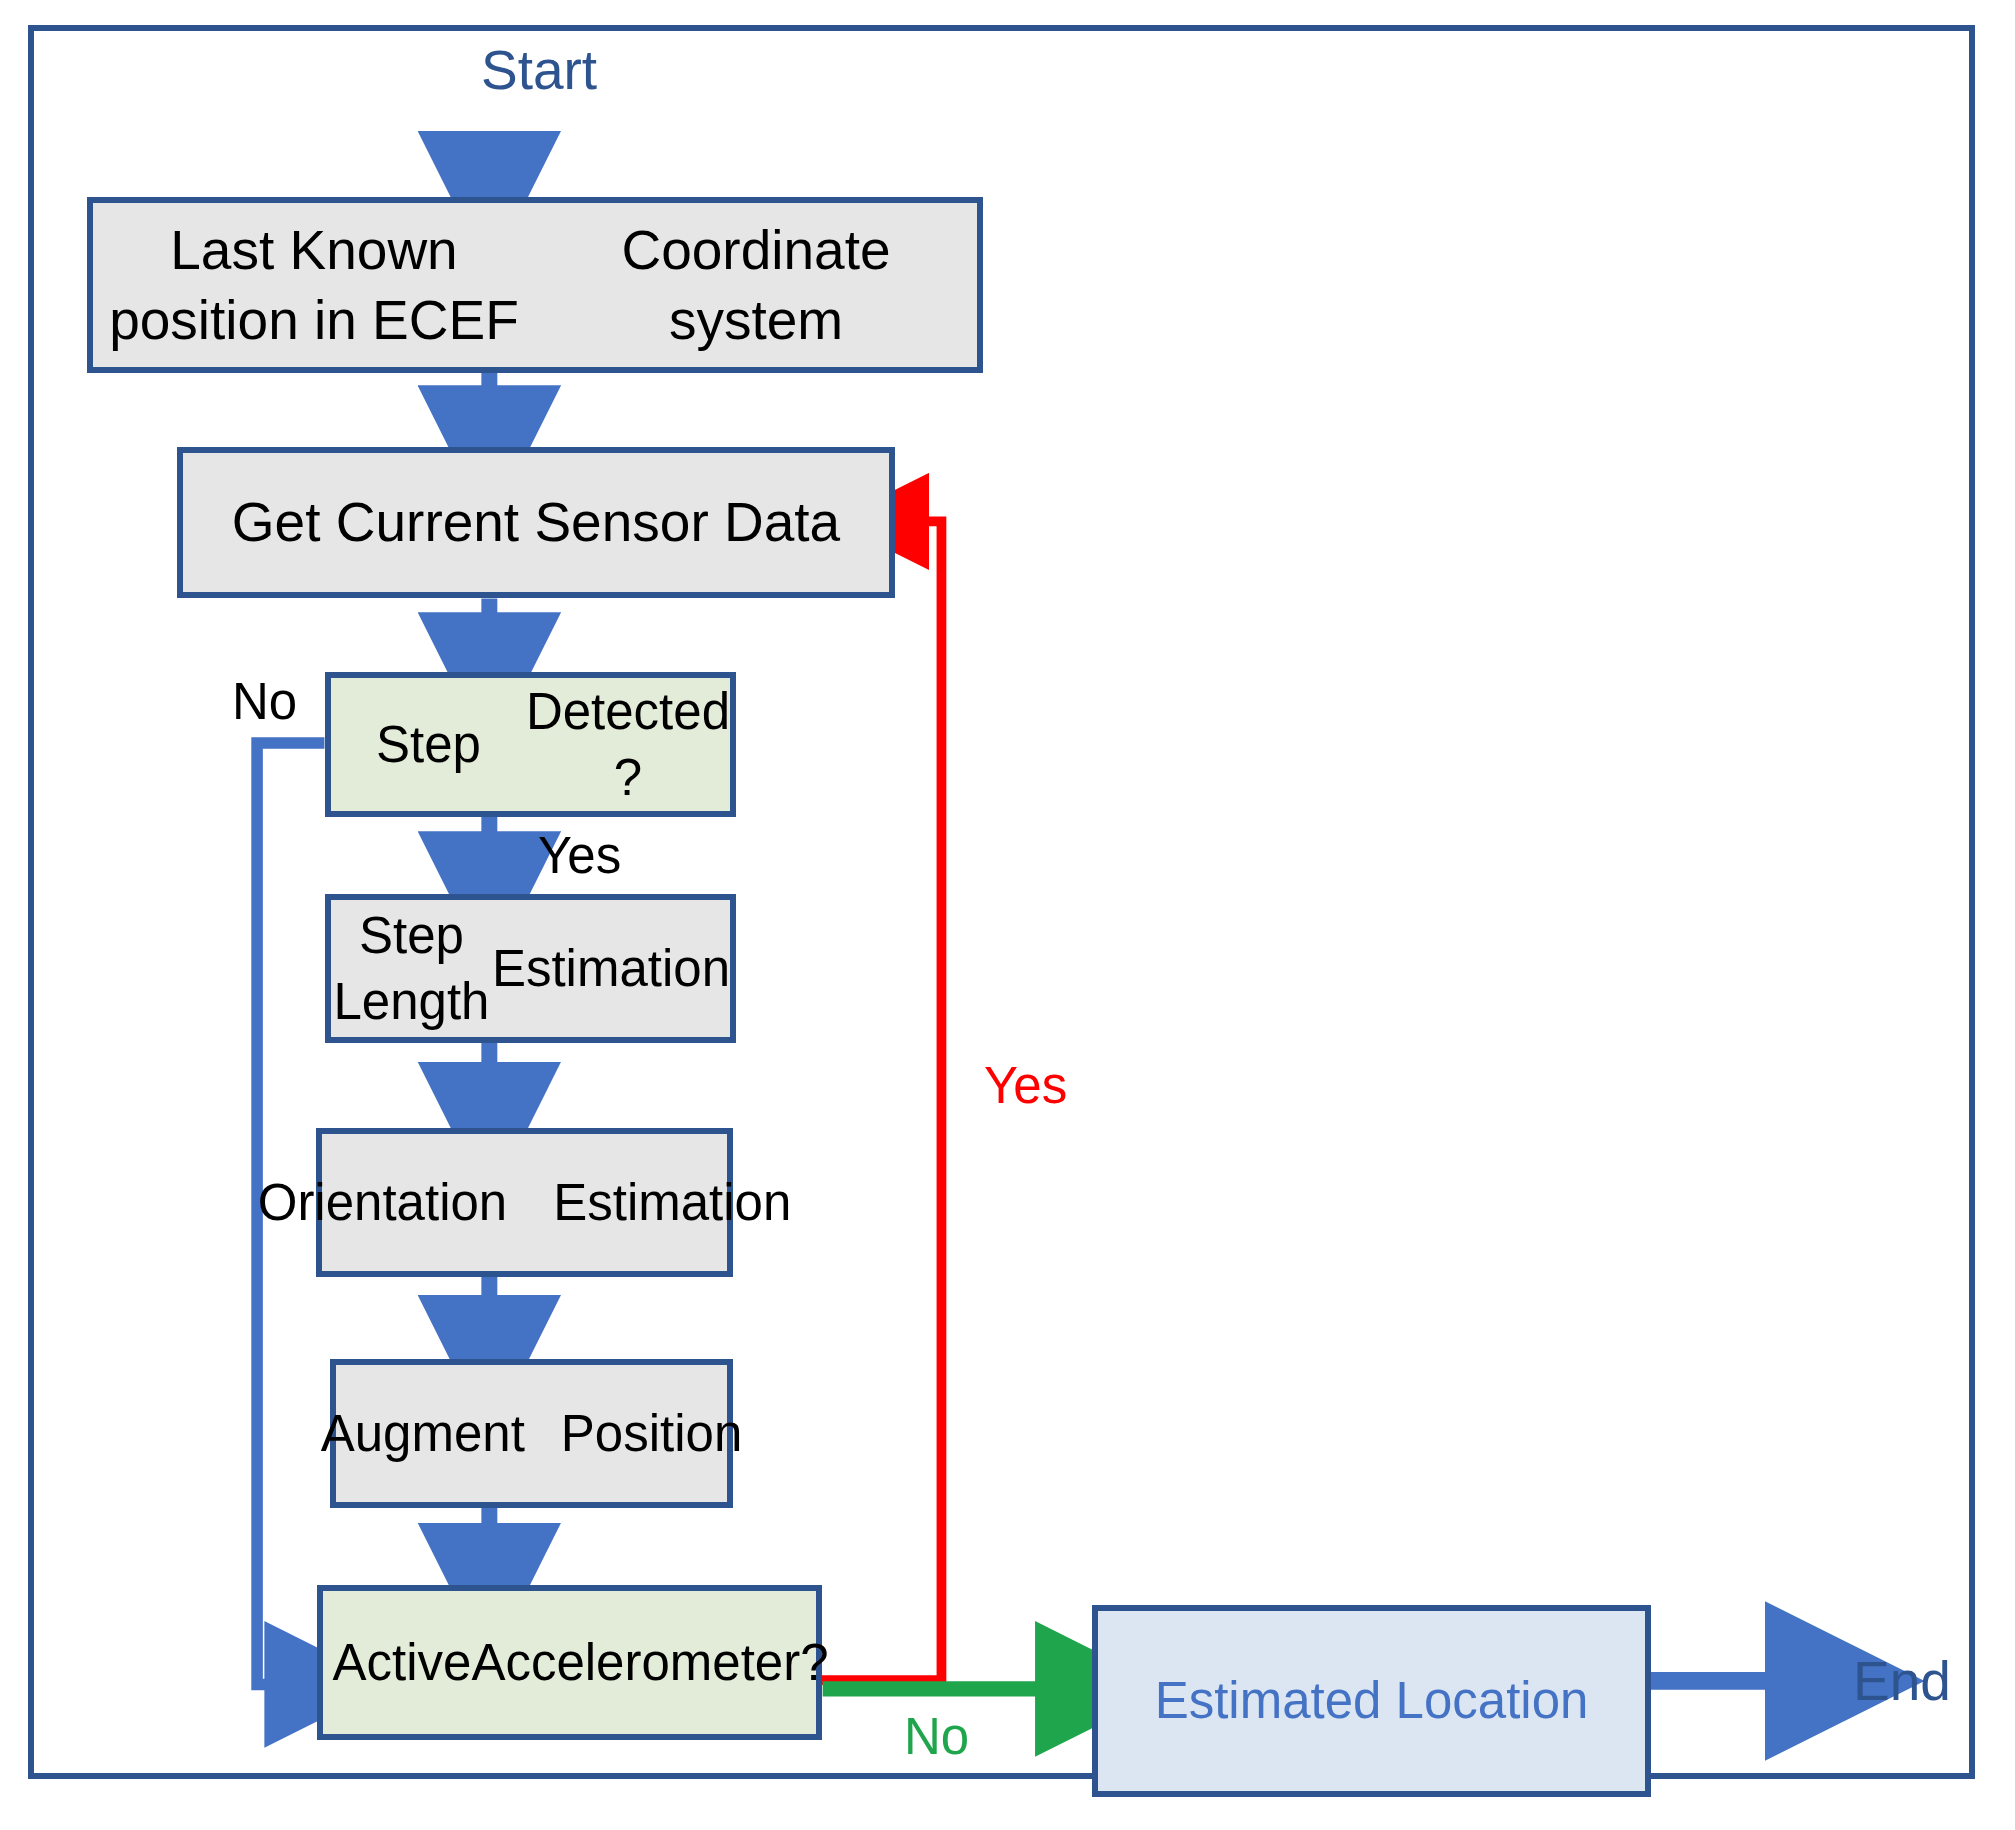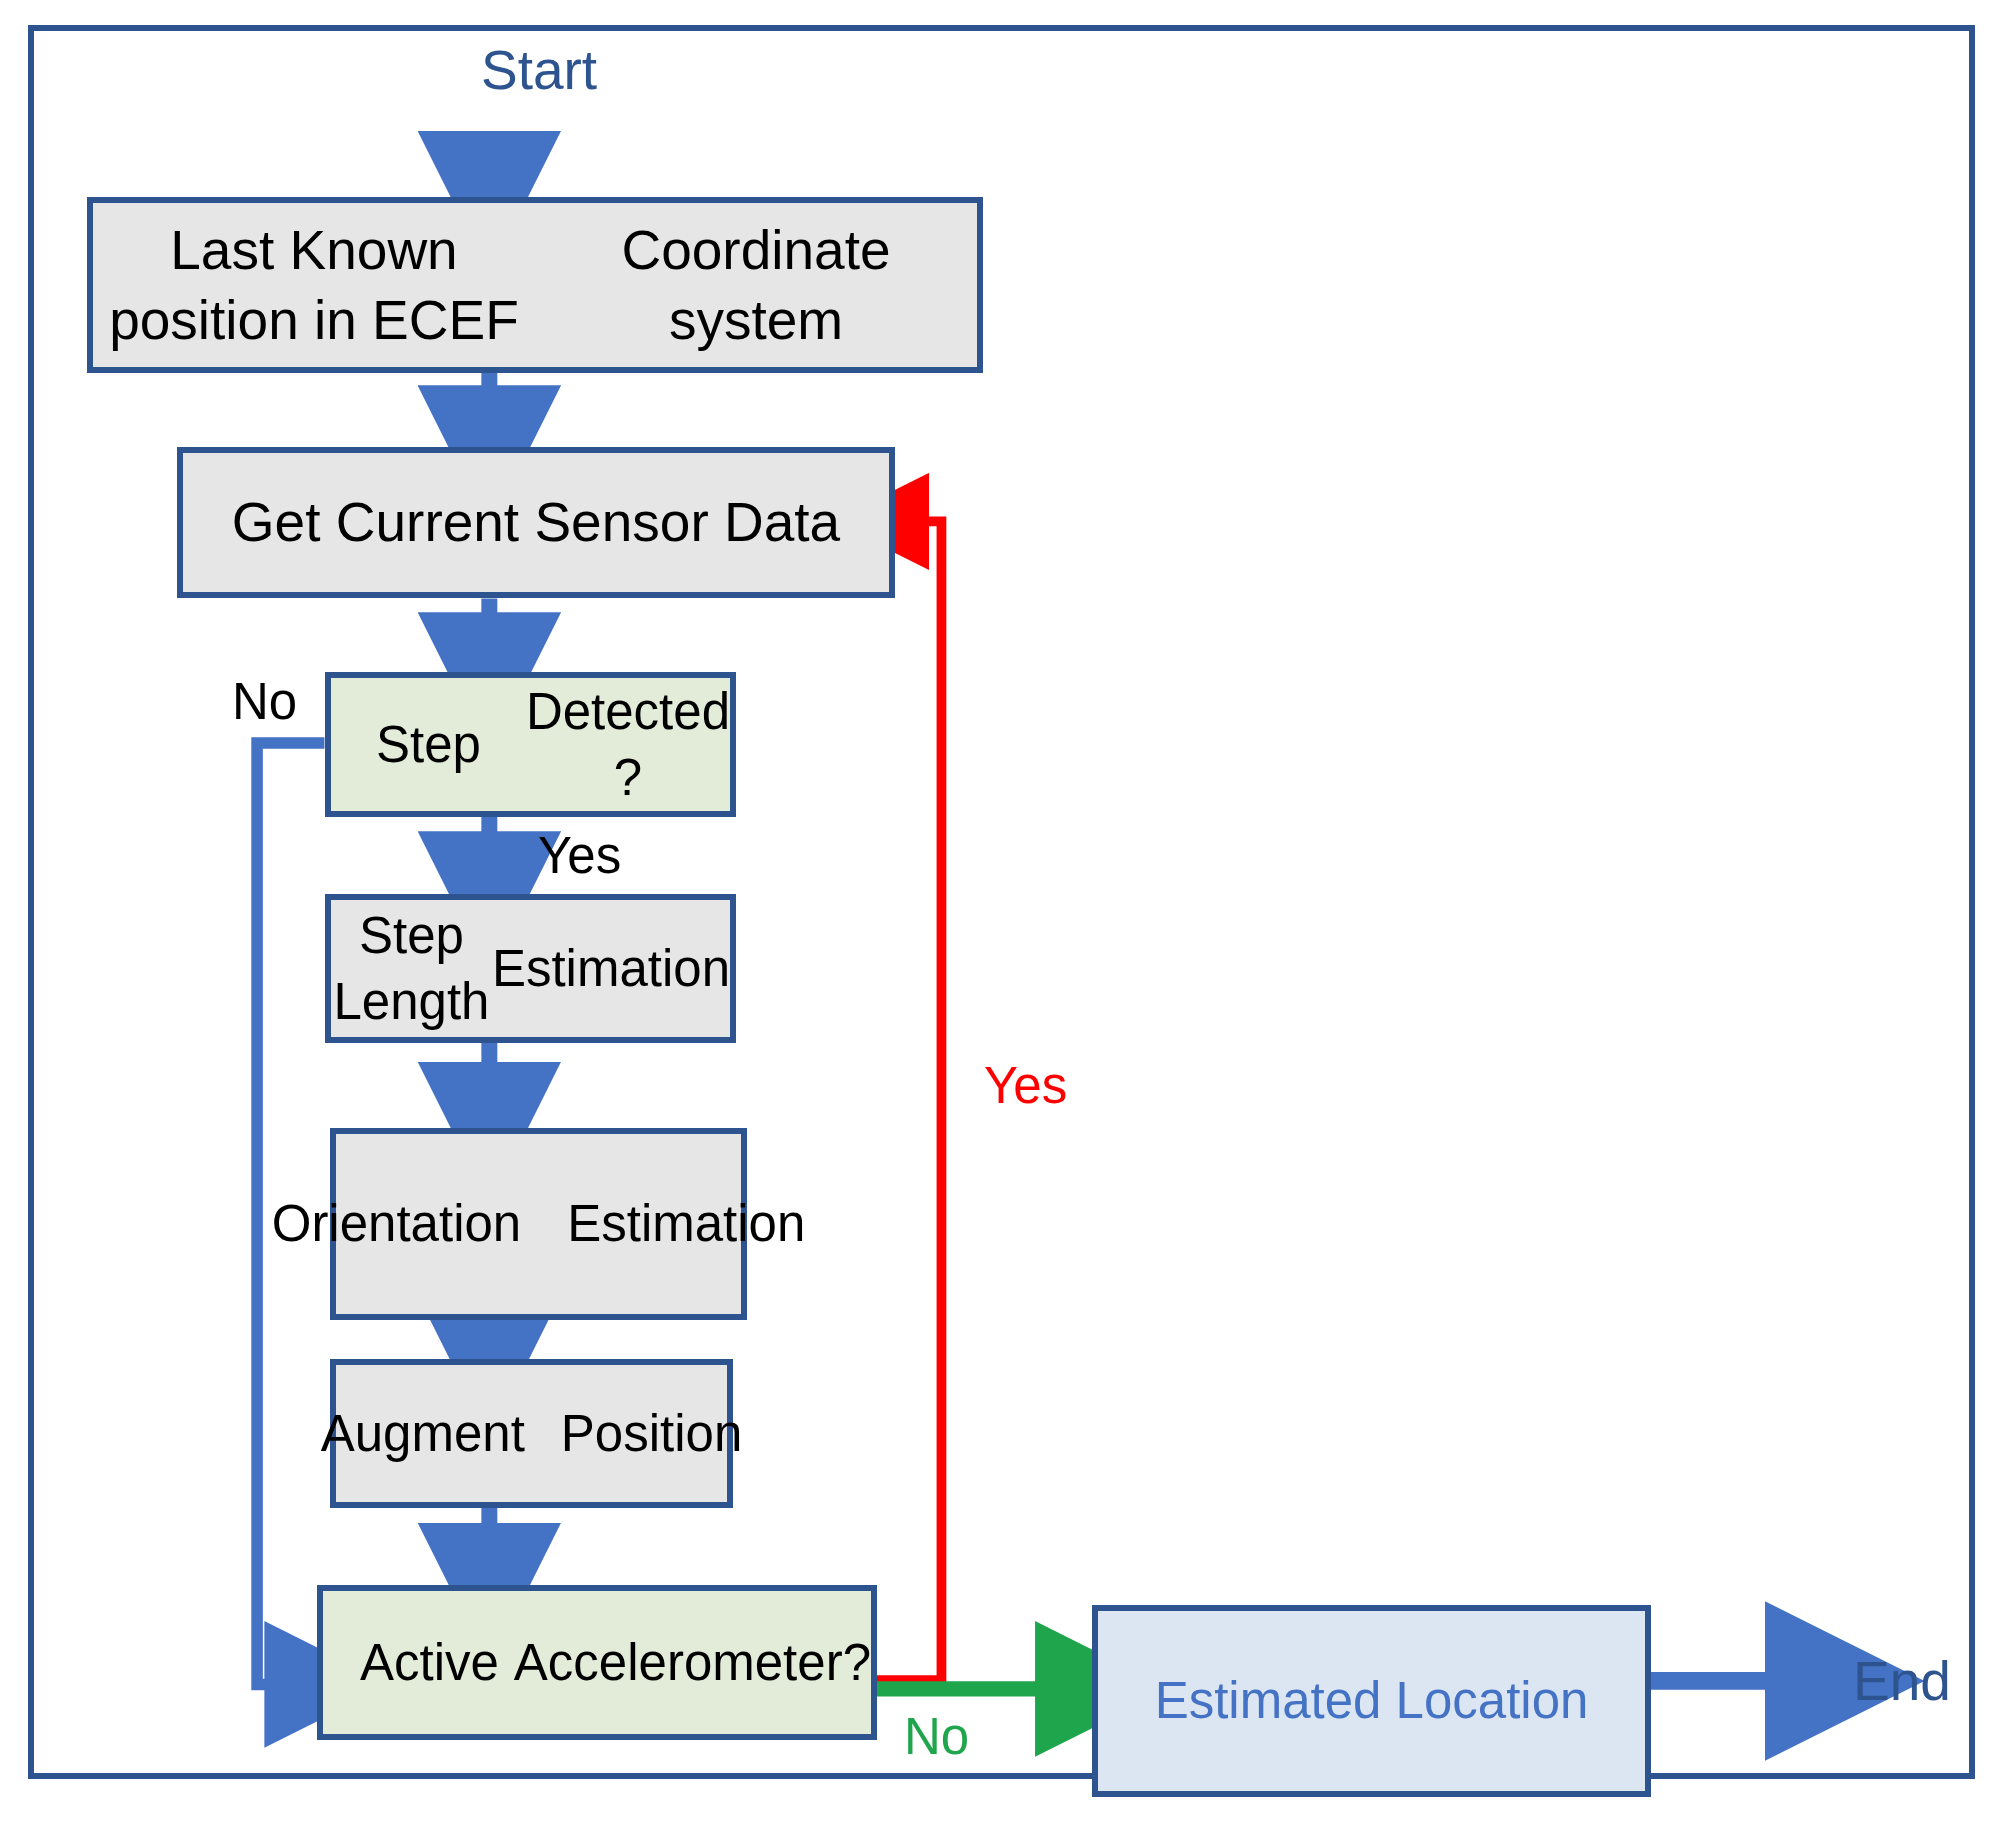--- a/index.html
+++ b/index.html
@@ -150,31 +150,31 @@
   <div class="node green" style="left:325px; top:672px; width:411px; height:145px; font-size:51px;">
     <span class="line">Step</span>
     <span class="line">Detected ?</span>
   </div>
 
   <div class="node gray" style="left:325px; top:894px; width:411px; height:149px; font-size:51px;justify-content:center;">
     <span class="line">Step Length</span>
     <span class="line">Estimation</span>
   </div>
 
-  <div class="node gray" style="left:330px; top:1128px; width:417px; height:192px; font-size:51px;gap:46px;">
+  <div class="node gray" style="left:316px; top:1128px; width:417px; height:149px; font-size:51px;gap:46px;">
     <span class="line">Orientation</span>
     <span class="line">Estimation</span>
   </div>
 
   <div class="node gray" style="left:330px; top:1359px; width:403px; height:149px; font-size:51px;gap:36px;">
     <span class="line">Augment</span>
     <span class="line">Position</span>
   </div>
 
-  <div class="node green" style="left:317px; top:1585px; width:560px; height:155px; font-size:51px;padding-left:22px;">
+  <div class="node green" style="left:317px; top:1585px; width:505px; height:155px; font-size:51px;padding-left:22px;">
     <span class="line">Active</span>
     <span class="line">Accelerometer?</span>
   </div>
 
   <div class="node bluefill" style="left:1092px; top:1605px; width:559px; height:192px; font-size:51px;">
     <span class="line">Estimated Location</span>
   </div>
 
   <div class="free-label lbl-end" style="left:1853px; top:1654px; font-size:55px;">End</div>
 

